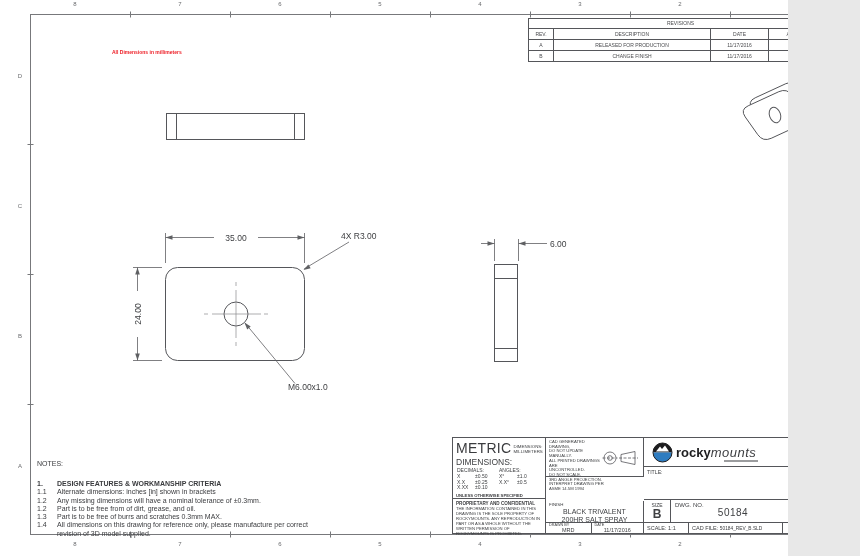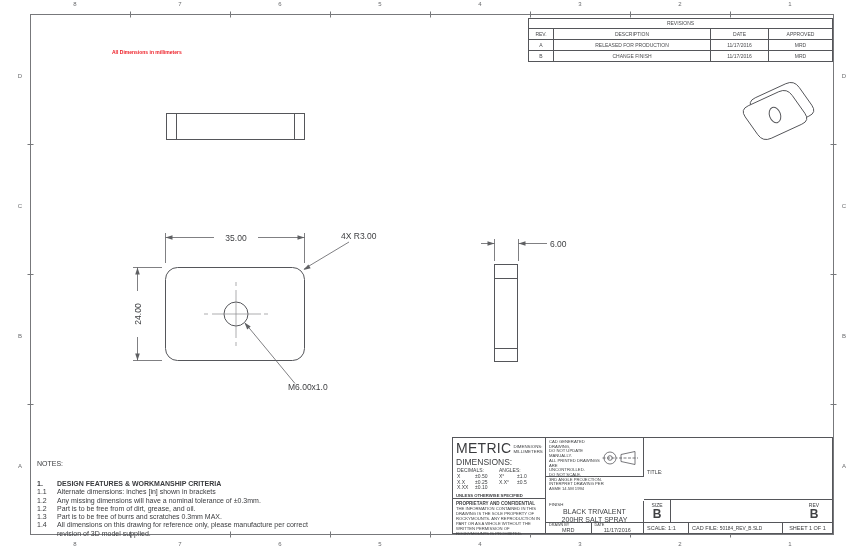--- a/index.html
+++ b/index.html
@@ -1,16 +1,16 @@
 <!DOCTYPE html>
 <html><head>
 <meta charset="utf-8">
 <style>
   html,body{margin:0;padding:0;background:#e8e8e8;}
-  .page{position:relative;width:860px;height:556px;background:#ffffff;overflow:hidden;
+  .page{position:relative;width:788px;height:556px;background:#ffffff;overflow:hidden;
         font-family:"Liberation Sans", sans-serif;color:#3f4043;}
   .abs{position:absolute;}
   svg text{font-family:"Liberation Sans", sans-serif;}
 
   
   .grid-num{position:absolute;width:20px;height:10px;text-align:center;font-size:6px;color:#6a6b6e;}
   .grid-letter{position:absolute;width:14px;height:10px;text-align:center;font-size:6px;color:#6a6b6e;}
 
   
   .units-note{position:absolute;left:112px;top:49px;font-size:5px;font-weight:bold;color:#ed1c24;}
@@ -331,31 +331,49 @@
           <div class="small-label" style="font-size:3.8px;padding-top:0;">DRAWN BY</div>
           <div class="drawn-val">MRD</div>
         </div>
         <div class="drawn-cell" style="width:52px;">
           <div class="small-label" style="font-size:3.8px;padding-top:0;">DATE</div>
           <div class="drawn-val">11/17/2016</div>
         </div>
       </div>
     </div>
 
+    <div class="cell bb" style="left:191px;top:0;width:188px;height:29px;">
+      <div class="logo-wrap">
+        <svg width="21" height="21" viewBox="0 0 21 21">
+          <path d="M 10.5 1 A 9.5 9.5 0 0 1 20 10.5 L 1 10.5 A 9.5 9.5 0 0 1 10.5 1 Z" fill="#1d1d1f"></path>
+          <path d="M 10.5 20 A 9.5 9.5 0 0 1 1 10.5 L 20 10.5 A 9.5 9.5 0 0 1 10.5 20 Z" fill="#2e7cc0"></path>
+          <path d="M 4 9.5 L 8 4.5 L 10 7 L 13 3.5 L 17 9.5 Z" fill="#ffffff"></path>
+          <circle cx="10.5" cy="10.5" r="9.5" fill="none" stroke="#1d1d1f" stroke-width="1"></circle>
+        </svg>
+        <span class="logo-text">
+          <span class="logo-rocky">rocky</span><span class="logo-mounts">mounts</span>
+          <span class="logo-tag"></span>
+        </span>
+      </div>
+    </div>
 
     <div class="cell bb" style="left:191px;top:29px;width:188px;height:33px;">
       <div class="title-label">TITLE:</div>
       <div></div>
     </div>
 
     <div class="cell bb" style="left:191px;top:62px;width:188px;height:23px;">
       <div class="cell br" style="left:0;top:0;width:27px;height:100%;">
         <div class="size-label">SIZE</div>
         <div class="big-letter">B</div>
       </div>
+      <div class="cell br" style="left:27px;top:0;width:125px;height:100%;">
+        <div class="dwg-label">DWG.  NO.</div>
+        <div class="dwg-val">50184</div>
+      </div>
       <div class="cell" style="left:152px;top:0;width:36px;height:100%;">
         <div class="rev-label">REV</div>
         <div class="big-letter">B</div>
       </div>
     </div>
 
     <div class="cell" style="left:191px;top:85px;width:188px;height:11px;">
       <div class="cell br scale-cell" style="left:0;top:0;width:45px;height:100%;">
         <span>SCALE: 1:1</span>
       </div>

